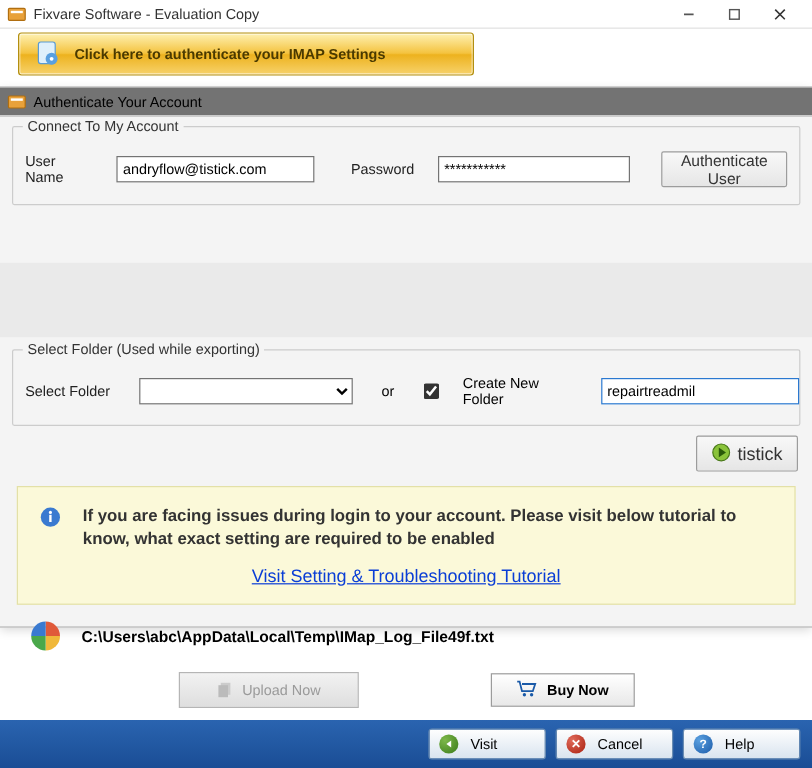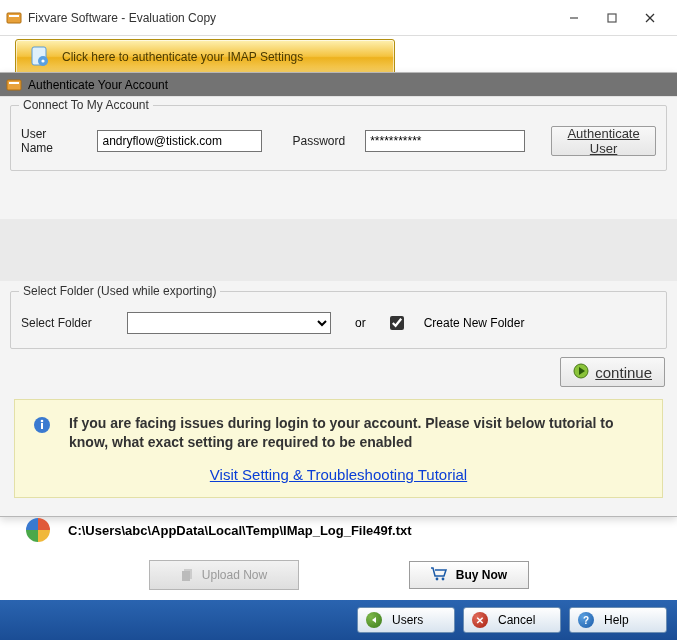--- a/index.html
+++ b/index.html
@@ -1,42 +1,42 @@
 <!DOCTYPE html>
 <html><head>
 <meta charset="utf-8">
 <style>
 * { box-sizing: border-box; margin: 0; padding: 0; font-family: "Segoe UI", Tahoma, sans-serif; font-size: 12px; }
 body { background: #fff; width: 677px; height: 640px; overflow: hidden; position: relative; }
 
-.titlebar { height: 36px; display: flex; align-items: center; padding: 0 8px 0 6px; border-bottom: 1px solid #ddd; }
+.titlebar { height: 24px; display: flex; align-items: center; padding: 0 8px 0 6px; border-bottom: 1px solid #ddd; }
 .titlebar .icon { width: 16px; height: 16px; margin-right: 6px; }
 .titlebar .title { flex: 1; color: #333; }
 .titlebar .winbtn { width: 38px; height: 24px; display: flex; align-items: center; justify-content: center; color: #555; }
 .titlebar .winbtn svg { width: 10px; height: 10px; }
 
 .goldband { padding: 3px; background: #fff; }
 .goldbtn { height: 36px; background: linear-gradient(#fef1b2, #f4c33f 48%, #edb21e 52%, #f7d26b); border: 1px solid #b38f10; border-radius: 3px; display: flex; align-items: center; padding: 0 12px; width: 380px; margin-left: 12px; box-shadow: inset 0 0 0 1px rgba(255,255,255,.6); }
 .goldbtn .icon { width: 24px; height: 24px; margin-right: 10px; }
-.goldbtn span.label { font-weight: normal; color: #4a3a00; }
+.goldbtn span.label { font-weight: bold; color: #4a3a00; }
 
 .overlay { position: absolute; left: 0; top: 72px; right: 0; background: #f4f4f4; border-top: 1px solid #b7b7b7; border-bottom: 1px solid #b7b7b7; padding-bottom: 14px; box-shadow: 0 3px 8px rgba(0,0,0,.15); }
 .ov-title { height: 24px; display: flex; align-items: center; padding: 0 6px; background: #737373; border-bottom: 1px solid #e2e2e2; }
 .ov-title .icon { width: 16px; height: 16px; margin-right: 6px; }
 
 .groupbox { margin: 8px 10px 0 10px; border: 1px solid #ccc; border-radius: 2px; position: relative; padding: 20px 10px 14px 10px; background: #f4f4f4; }
 .groupbox .legend { position: absolute; top: -8px; left: 8px; background: #f4f4f4; padding: 0 4px; color: #333; }
 
 .row { display: flex; align-items: center; gap: 20px; }
 .lbl { width: 78px; color: #222; }
 .lbl2 { color: #222; margin-right: 0; }
 input[type=text], input[type=password], select { height: 22px; border: 1px solid #737373; padding: 0 4px; background: #fff; }
 input.blue { border: 1px solid #2a78d0; }
 
-.btn { height: 28px; background: linear-gradient(#f8f8f8,#e6e6e6); border: 1px solid #9c9c9c; border-radius: 2px; padding: 0 12px; display: inline-flex; align-items: center; gap: 6px; color: #333; text-decoration: underline; }
+.btn { height: 28px; background: linear-gradient(#f8f8f8,#e6e6e6); border: 1px solid #9c9c9c; border-radius: 2px; padding: 0 12px; display: inline-flex; align-items: center; gap: 6px; color: #333; }
 
 .filler { height: 62px; background: #eaeaea; margin: 0; }
 
 .continue { display: flex; justify-content: flex-end; padding: 8px 12px 0 0; }
 .continue .btn span.txt { font-size: 15px; }
 
 .infobox { margin: 12px 14px 4px 14px; background: #fbf9d9; border: 1px solid #e3e0a7; padding: 14px 18px 14px 18px; }
 .infobox .toprow { display: flex; align-items: flex-start; gap: 18px; font-weight: bold; }
 .infobox .msg { font-size: 14px; color: #333; line-height: 1.35; }
 .infolink { text-align: center; margin-top: 14px; }
@@ -130,32 +130,33 @@
   <div class="filler" style="margin-top:48px"></div>
 
   <div class="groupbox" style="margin-top:10px">
     <span class="legend">Select Folder (Used while exporting)</span>
     <div class="row">
       <span class="lbl" style="width:86px">Select Folder</span>
       <select style="width:204px"></select>
       <span style="margin:0 4px">or</span>
       <input type="checkbox" checked="" class="chk" style="">
       <span>Create New Folder</span>
+      <input type="text" class="blue" style="flex: 1 1 0%; margin-left: 8px; margin-right: -10px;" value="repairtreadmil">
     </div>
   </div>
 
   <div class="continue">
     <button class="btn" style="height:30px">
       <span>
         <svg width="16" height="16" viewBox="0 0 16 16">
             <circle cx="8" cy="8" r="7" fill="#8ac33a" stroke="#4a7a1a"></circle>
             <polygon points="6,4 12,8 6,12" fill="#2a5a0a"></polygon>
           </svg>
       </span>
-      <span class="txt">continue</span>
+      <span class="txt">tistick</span>
     </button>
   </div>
 
   <div class="infobox">
     <div class="toprow">
       <span style="margin-top:2px">
         <svg width="18" height="18" viewBox="0 0 18 18">
             <circle cx="9" cy="9" r="8" fill="#3a7ad0"></circle>
             <circle cx="9" cy="5" r="1.3" fill="#fff"></circle>
             <rect x="8" y="7" width="2" height="6" fill="#fff"></rect>
@@ -202,21 +203,21 @@
       <span>Buy Now</span>
     </div>
   </div>
   <div class="footer">
     <div class="footbtn">
       <span class="circ back">
         <svg width="8" height="8" viewBox="0 0 8 8">
             <polygon points="6,1 2,4 6,7" fill="#fff"></polygon>
           </svg>
       </span>
-      <span>Users</span>
+      <span>Visit</span>
     </div>
     <div class="footbtn">
       <span class="circ cancel">✕</span>
       <span>Cancel</span>
     </div>
     <div class="footbtn">
       <span class="circ help">?</span>
       <span>Help</span>
     </div>
   </div>

